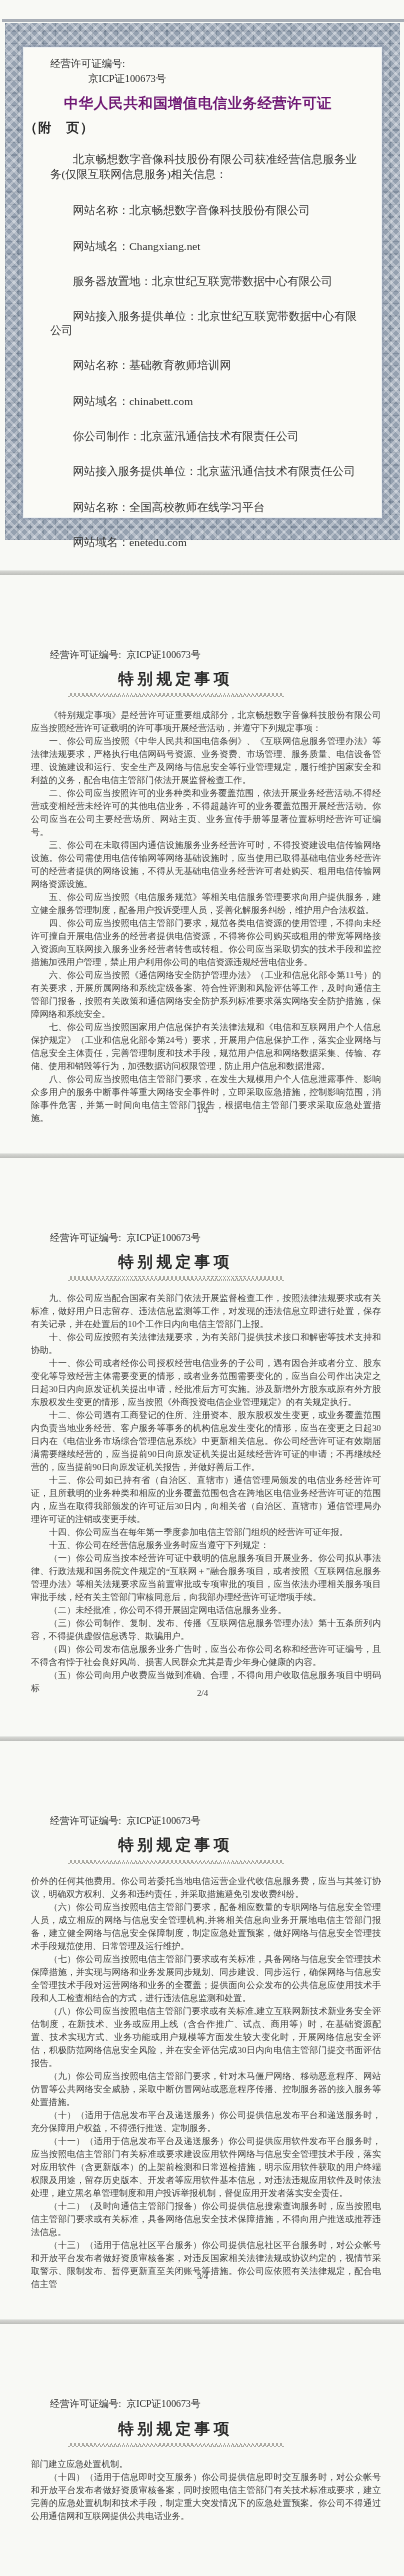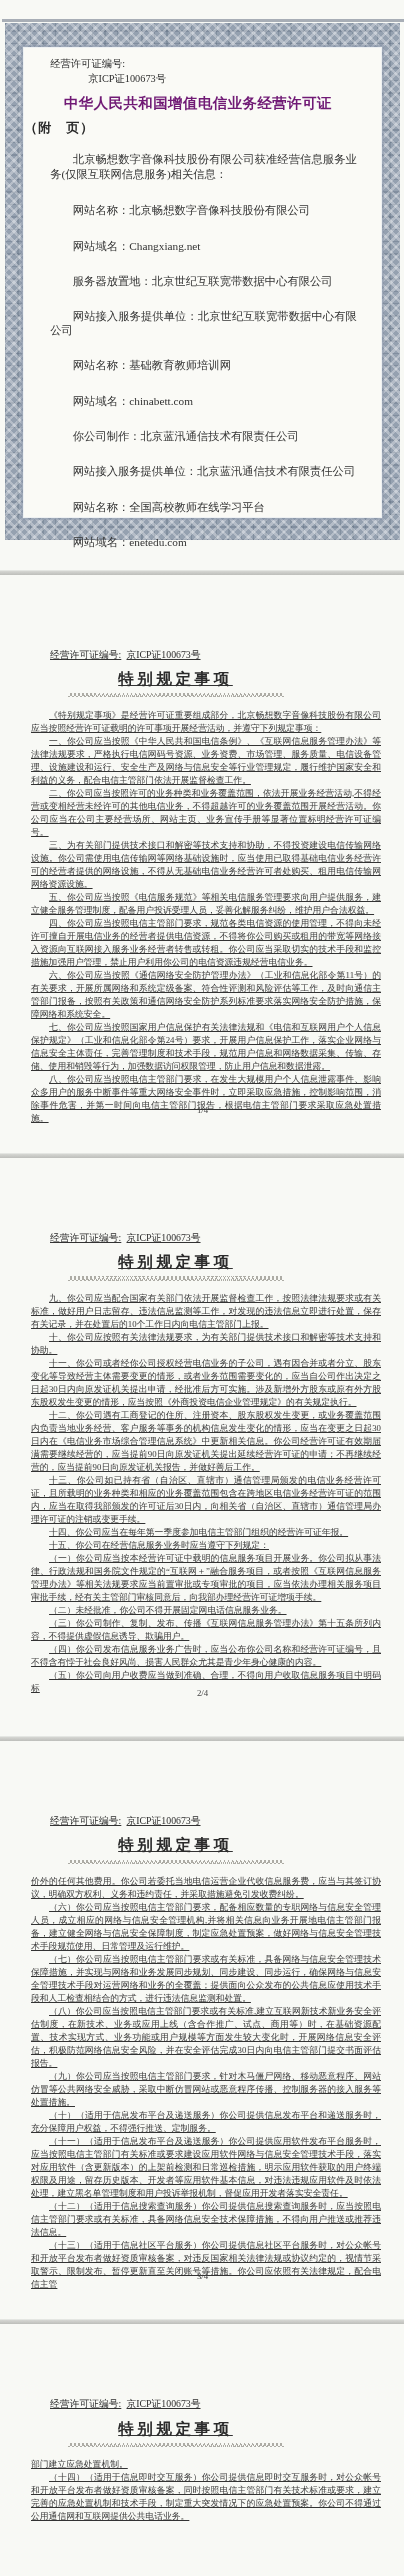--- a/index.html
+++ b/index.html
@@ -2,21 +2,21 @@
 <html style="font-size:8.2px"><head>
 <meta charset="utf-8">
 <style>
   html,body{margin:0;padding:0;}
   body{
     width:405px;
     background:#e9ebe7;
     font-family:"Liberation Serif", serif;
     color:#333;
   }
-  .page{position:relative;background:#f8f9f5;overflow:hidden;width:405px;text-decoration:underline;}
+  .page{position:relative;background:#f8f9f5;overflow:hidden;width:405px;}
   .sep{height:4.1px;background:linear-gradient(#d6d7d3,#bdbeba);border-top:0.5px solid #e4e6e2;}
 
   
   .cert{height:570px;}
   .cert-topline{position:absolute;top:18.5px;left:1.5px;right:1.5px;height:3.1px;background:#a8aeb6;}
   .cert-frame{
     position:absolute;top:23px;left:4.6px;right:4.6px;height:517px;
     background-color:#95a1b0;
     background-image:
       repeating-linear-gradient(45deg, rgba(255,255,255,.30) 0 2.6px, transparent 2.6px 7.2px),
@@ -110,21 +110,21 @@
     <span class="ph-label">经营许可证编号:</span><span class="ph-no">京ICP证100673号</span>
   </div>
   <div class="prov-titlewrap">
     <div class="prov-title">特别规定事项</div>
     <div class="zigzag"></div>
   </div>
   <div class="pbody">
       <p>《特别规定事项》是经营许可证重要组成部分，北京畅想数字音像科技股份有限公司应当按照经营许可证载明的许可事项开展经营活动，并遵守下列规定事项：</p>
       <p>一、你公司应当按照《中华人民共和国电信条例》、《互联网信息服务管理办法》等法律法规要求，严格执行电信网码号资源、业务资费、市场管理、服务质量、电信设备管理、设施建设和运行、安全生产及网络与信息安全等行业管理规定，履行维护国家安全和利益的义务，配合电信主管部门依法开展监督检查工作。</p>
       <p>二、你公司应当按照许可的业务种类和业务覆盖范围，依法开展业务经营活动,不得经营或变相经营未经许可的其他电信业务，不得超越许可的业务覆盖范围开展经营活动。你公司应当在公司主要经营场所、网站主页、业务宣传手册等显著位置标明经营许可证编号。</p>
-      <p>三、为有关部门提供技术接口和解密等技术支持和协助，不得投资建设电信传输网络设施。你公司需使用电信传输网等网络基础设施时，应当使用已取得基础电信业务经营许可的经营者提供的网络设施，不得从无基础电信业务经营许可者处购买、租用电信传输网网络资源设施。</p>
+      <p>三、你公司在未取得国内通信设施服务业务经营许可时，不得投资建设电信传输网络设施。你公司需使用电信传输网等网络基础设施时，应当使用已取得基础电信业务经营许可的经营者提供的网络设施，不得从无基础电信业务经营许可者处购买、租用电信传输网网络资源设施。</p>
       <p>五、你公司应当按照《电信服务规范》等相关电信服务管理要求向用户提供服务，建立健全服务管理制度，配备用户投诉受理人员，妥善化解服务纠纷，维护用户合法权益。</p>
       <p>四、你公司应当按照电信主管部门要求，规范各类电信资源的使用管理，不得向未经许可擅自开展电信业务的经营者提供电信资源，不得将你公司购买或租用的带宽等网络接入资源向互联网接入服务业务经营者转售或转租。你公司应当采取切实的技术手段和监控措施加强用户管理，禁止用户利用你公司的电信资源违规经营电信业务。</p>
       <p>六、你公司应当按照《通信网络安全防护管理办法》（工业和信息化部令第11号）的有关要求，开展所属网络和系统定级备案、符合性评测和风险评估等工作，及时向通信主管部门报备，按照有关政策和通信网络安全防护系列标准要求落实网络安全防护措施，保障网络和系统安全。</p>
       <p>七、你公司应当按照国家用户信息保护有关法律法规和《电信和互联网用户个人信息保护规定》（工业和信息化部令第24号）要求，开展用户信息保护工作，落实企业网络与信息安全主体责任，完善管理制度和技术手段，规范用户信息和网络数据采集、传输、存储、使用和销毁等行为，加强数据访问权限管理，防止用户信息和数据泄露。</p>
       <p>八、你公司应当按照电信主管部门要求，在发生大规模用户个人信息泄露事件、影响众多用户的服务中断事件等重大网络安全事件时，立即采取应急措施，控制影响范围，消除事件危害，并第一时间向电信主管部门报告，根据电信主管部门要求采取应急处置措施。</p>
     </div>
   <div class="pagenum">1/4</div>
 </div>
 
 <div class="sep"></div>
@@ -165,21 +165,21 @@
     <div class="zigzag"></div>
   </div>
   <div class="pbody">
       <p class="ni">价外的任何其他费用。你公司若委托当地电信运营企业代收信息服务费，应当与其签订协议，明确双方权利、义务和违约责任，并采取措施避免引发收费纠纷。</p>
       <p>（六）你公司应当按照电信主管部门要求，配备相应数量的专职网络与信息安全管理人员，成立相应的网络与信息安全管理机构,并将相关信息向业务开展地电信主管部门报备，建立健全网络与信息安全保障制度，制定应急处置预案，做好网络与信息安全管理技术手段规范使用、日常管理及运行维护。</p>
       <p>（七）你公司应当按照电信主管部门要求或有关标准，具备网络与信息安全管理技术保障措施，并实现与网络和业务发展同步规划、同步建设、同步运行，确保网络与信息安全管理技术手段对运营网络和业务的全覆盖；提供面向公众发布的公共信息应使用技术手段和人工检查相结合的方式，进行违法信息监测和处置。</p>
       <p>（八）你公司应当按照电信主管部门要求或有关标准,建立互联网新技术新业务安全评估制度，在新技术、业务或应用上线（含合作推广、试点、商用等）时，在基础资源配置、技术实现方式、业务功能或用户规模等方面发生较大变化时，开展网络信息安全评估，积极防范网络信息安全风险，并在安全评估完成30日内向电信主管部门提交书面评估报告。</p>
       <p>（九）你公司应当按照电信主管部门要求，针对木马僵尸网络、移动恶意程序、网站仿冒等公共网络安全威胁，采取中断仿冒网站或恶意程序传播、控制服务器的接入服务等处置措施。</p>
       <p>（十）（适用于信息发布平台及递送服务）你公司提供信息发布平台和递送服务时，充分保障用户权益，不得强行推送、定制服务。</p>
       <p>（十一）（适用于信息发布平台及递送服务）你公司提供应用软件发布平台服务时，应当按照电信主管部门有关标准或要求建设应用软件网络与信息安全管理技术手段，落实对应用软件（含更新版本）的上架前检测和日常巡检措施，明示应用软件获取的用户终端权限及用途，留存历史版本、开发者等应用软件基本信息，对违法违规应用软件及时依法处理，建立黑名单管理制度和用户投诉举报机制，督促应用开发者落实安全责任。</p>
-      <p>（十二）（适用于信息搜索查询服务）你公司提供信息搜索查询服务时，应当按照电信主管部门要求或有关标准，具备网络信息安全技术保障措施，不得向用户推送或推荐违法信息。</p>
+      <p>（十二）（及时向通信主管部门报备）你公司提供信息搜索查询服务时，应当按照电信主管部门要求或有关标准，具备网络信息安全技术保障措施，不得向用户推送或推荐违法信息。</p>
       <p>（十三）（适用于信息社区平台服务）你公司提供信息社区平台服务时，对公众帐号和开放平台发布者做好资质审核备案，对违反国家相关法律法规或协议约定的，视情节采取警示、限制发布、暂停更新直至关闭账号等措施。你公司应依照有关法律规定，配合电信主管</p>
     </div>
   <div class="pagenum">3/4</div>
 </div>
 
 <div class="sep"></div>
 
 <div class="page prov" id="page5">
   <div class="prov-header">
     <span class="ph-label">经营许可证编号:</span><span class="ph-no">京ICP证100673号</span>

